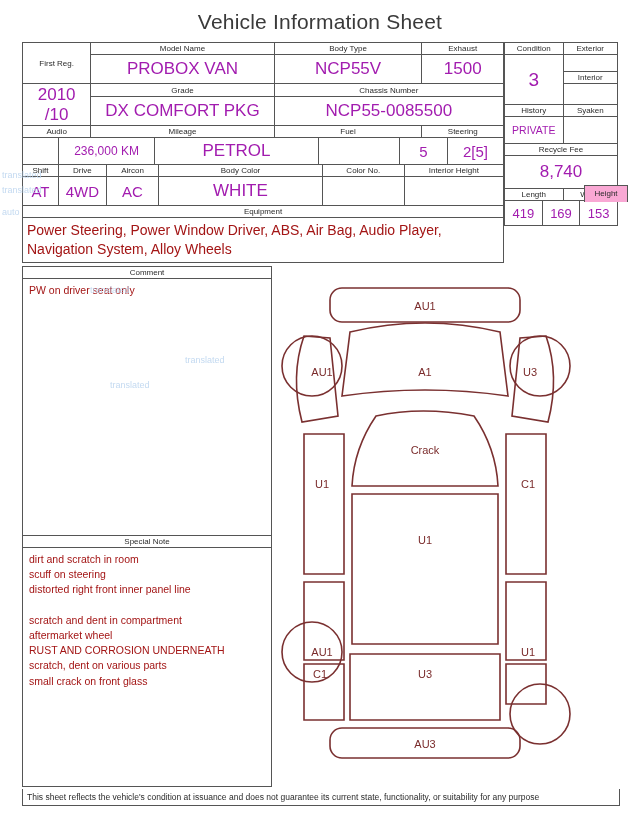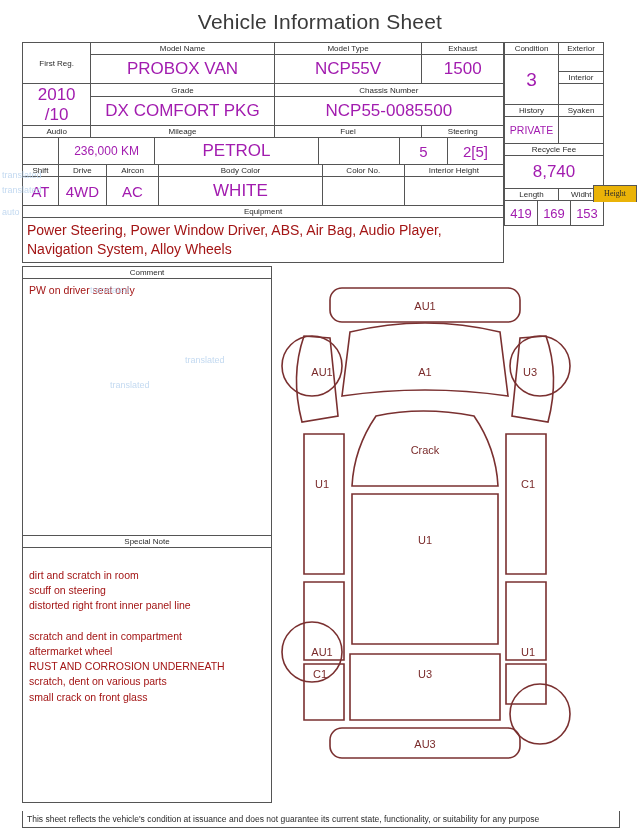--- a/index.html
+++ b/index.html
@@ -35,21 +35,21 @@
   .val{
     color:#a21caf;
     text-align:center;
     font-size:15px;
     padding:1px 2px;
   }
 
   
   .topwrap{display:flex;width:596px;}
   .leftblk{width:482px;}
-  .rightblk{width:100px;}
+  .rightblk{width:114px;}
   .leftblk table, .rightblk table{width:100%;}
   .leftblk td, .rightblk td{border:1px solid #555;}
 
   .big{font-size:17px;}
   .med{font-size:15px;}
   .sm{font-size:12px;}
 
   
   .equip{
     font-size:14px;
@@ -70,29 +70,29 @@
   .noteshdr{
     font-size:8px;color:#2b2b2b;text-align:center;
     border-bottom:1px solid #555;padding:1px 0;
   }
   .notebody{
     font-size:10.5px;color:#a31515;
     padding:4px 6px;line-height:1.45;
     white-space:pre-line;
   }
   .cmt{height:248px;}
-  .spn{height:230px;margin-top:16px;}
+  .spn{height:230px;}
   .footer{
     border:1px solid #555;border-top:none;
     font-size:8.5px;color:#2b2b2b;
     padding:3px 4px;
     width:588px;
     margin-top:0;
   }
-  .footerwrap{width:596px;margin-top:8px;}
+  .footerwrap{width:596px;margin-top:2px;}
 
   
   .wm{
     position:absolute;
     color:#b9d3ee;
     font-size:9px;
     opacity:.85;
     pointer-events:none;
     white-space:nowrap;
   }
@@ -109,21 +109,21 @@
   <div class="title">Vehicle Information Sheet</div>
 
   <div class="topwrap">
 
     <div class="leftblk">
       <table>
         <tbody>
             <tr>
           <td class="lbl" style="width:62px" rowspan="2">First Reg.</td>
           <td class="lbl" style="width:175px">Model Name</td>
-          <td class="lbl" style="width:140px">Model Type</td>
+          <td class="lbl" style="width:140px">Body Type</td>
           <td class="lbl" style="width:75px">Exhaust</td>
         </tr>
         <tr>
           <td class="val big" style="height:26px">PROBOX VAN</td>
           <td class="val big">NCP55V</td>
           <td class="val big">1500</td>
         </tr>
         <tr>
           <td class="val" rowspan="2" style="line-height:1.15;font-size:17px;">
             <span>2010</span><br>
@@ -232,21 +232,21 @@
       <table style="margin-top:-1px">
         <tbody>
             <tr>
           <td class="val" style="width:38px;font-size:13px;height:22px">419</td>
           <td class="val" style="width:38px;font-size:13px">169</td>
           <td class="val" style="width:38px;font-size:13px">153</td>
         </tr>
       </tbody>
         </table>
       <div style="position:relative;margin-top:-23px;left:76px;width:38px;">
-        <div class="lbl" style="position:absolute;top:-18px;left:13px;width:38px;border:1px solid #555;border-bottom:none;background:#eab308;height:14px;line-height:14px;font-family:Liberation Serif, serif;">Height</div>
+        <div class="lbl" style="position:absolute;top:-18px;left:4px;width:38px;border:1px solid #555;border-bottom:none;background:#f9a8d4;height:14px;line-height:14px;">Height</div>
       </div>
     </div>
   </div>
 
   <div class="bottom">
 
     <div class="notes">
       <div class="notebox">
         <div class="noteshdr">Comment</div>
         <div class="notebody cmt">PW on driver seat only</div>

